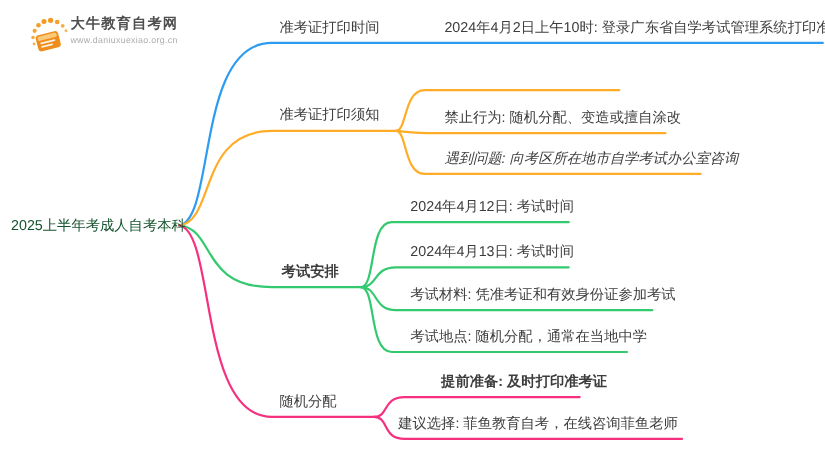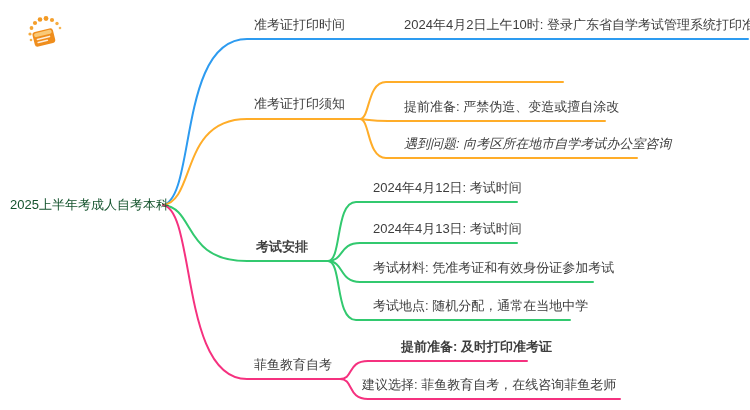--- a/index.html
+++ b/index.html
@@ -60,34 +60,38 @@
       <circle cx="24" cy="11" r="2.1" fill="#F4A02E"></circle>
       <circle cx="29" cy="14.5" r="1.7" fill="#F6AC41"></circle>
       <circle cx="32" cy="19" r="1.3" fill="#F7B655"></circle>
       <g transform="rotate(-14 16 29)">
         <rect x="5.5" y="21" width="21" height="15" rx="3" fill="#EF8D1C"></rect>
         <rect x="7" y="22.3" width="18" height="4" rx="2" fill="#F9C978"></rect>
         <rect x="8.5" y="28" width="14" height="1.6" rx="0.8" fill="#FFFFFF" opacity="0.85"></rect>
         <rect x="8.5" y="31.2" width="11" height="1.6" rx="0.8" fill="#FFFFFF" opacity="0.85"></rect>
       </g>
     </svg>
+    <div class="logo-text">
+      <div class="logo-title">大牛教育自考网</div>
+      <div class="logo-url">www.daniuxuexiao.org.cn</div>
+    </div>
   </div>
 
   <div class="node root-node" style="left:10px;top:197px;">2025上半年考成人自考本科</div>
 
   <div class="node" style="left:254px;top:17px;">准考证打印时间</div>
   <div class="node" style="left:404px;top:17px;">2024年4月2日上午10时: 登录广东省自学考试管理系统打印准考证</div>
 
   <div class="node" style="left:254px;top:96px;">准考证打印须知</div>
-  <div class="node" style="left:404px;top:99px;">提前准备: 严禁伪造、变造或擅自涂改</div>
+  <div class="node" style="left:404px;top:99px;">禁止行为: 随机分配、变造或擅自涂改</div>
   <div class="node" style="left:404px;top:136px;font-style:italic;">遇到问题: 向考区所在地市自学考试办公室咨询</div>
 
   <div class="node" style="left:256px;top:239px;font-weight:bold;">考试安排</div>
   <div class="node" style="left:373px;top:180px;">2024年4月12日: 考试时间</div>
   <div class="node" style="left:373px;top:221px;">2024年4月13日: 考试时间</div>
   <div class="node" style="left:373px;top:260px;">考试材料: 凭准考证和有效身份证参加考试</div>
   <div class="node" style="left:373px;top:298px;">考试地点: 随机分配，通常在当地中学</div>
 
-  <div class="node" style="left:254px;top:357px;">菲鱼教育自考</div>
+  <div class="node" style="left:254px;top:357px;">随机分配</div>
   <div class="node" style="left:401px;top:339px;font-weight:bold;">提前准备: 及时打印准考证</div>
   <div class="node" style="left:362px;top:377px;">建议选择: 菲鱼教育自考，在线咨询菲鱼老师</div>
 
 </div>
 
 </body></html>

